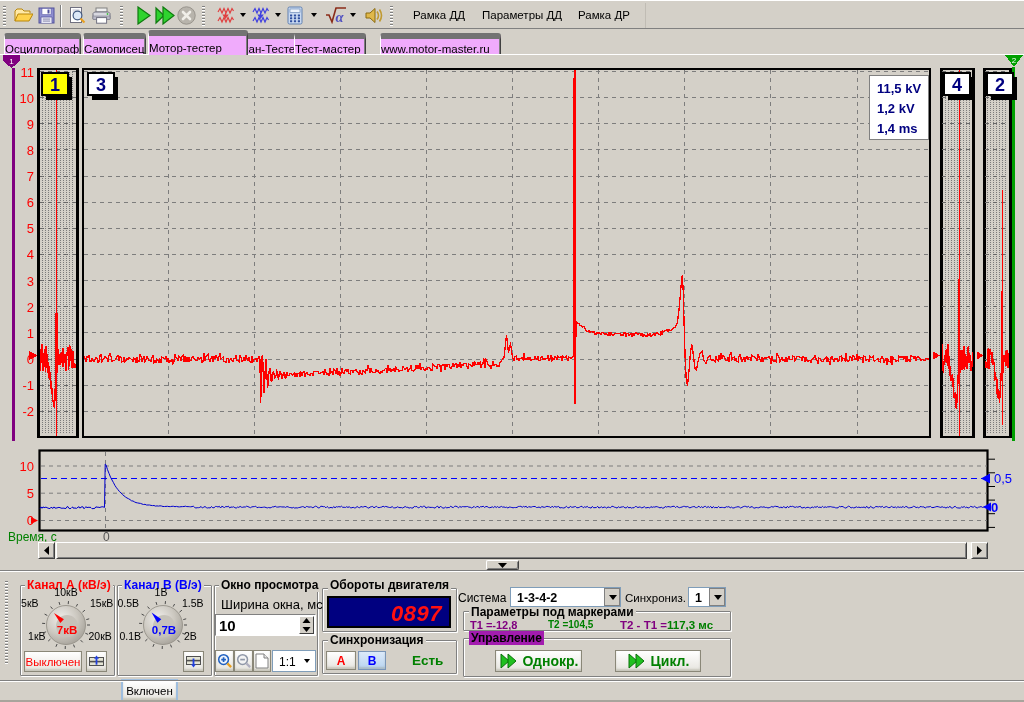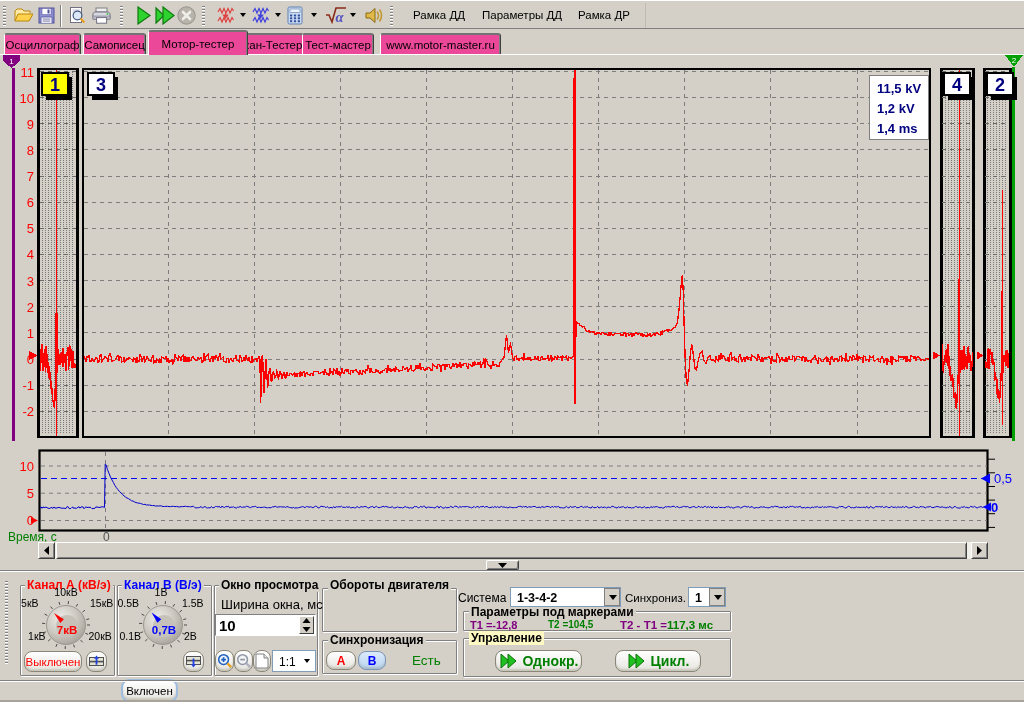--- a/index.html
+++ b/index.html
@@ -5,27 +5,27 @@
 body{background:#d4d0c8;font-family:"Liberation Sans",sans-serif;font-size:11px;color:#000;position:relative}
 .abs{position:absolute}
 
 #toolbar{position:absolute;left:0;top:0;width:1024px;height:29px;background:#d4d0c8;border-top:1px solid #fff;border-bottom:1px solid #808080}
 .grip{position:absolute;top:5px;width:3px;height:20px;background-image:repeating-linear-gradient(to bottom,#808080 0,#808080 1px,#fff 1px,#fff 2px,transparent 2px,transparent 3px)}
 .tsep{position:absolute;top:4px;width:2px;height:22px;border-left:1px solid #808080;border-right:1px solid #fff}
 .drop{position:absolute;top:12px;width:0;height:0;border-left:3px solid transparent;border-right:3px solid transparent;border-top:4px solid #000}
 .ttext{position:absolute;top:8px;font-size:11.5px;color:#000}
 
 #tabs{position:absolute;left:0;top:30px;width:1024px;height:25px}
-.tab{position:absolute;top:3px;height:22px;background:#ec4899;border-left:1px solid #fff;border-top:2px solid #737373;border-right:1px solid #404040;border-top-left-radius:3px;border-top-right-radius:3px;box-shadow:inset -1px 0 0 #808080;text-align:center;font-size:11.5px;line-height:21px;white-space:nowrap}
+.tab{position:absolute;top:3px;height:22px;background:#f0abfc;border-left:1px solid #fff;border-top:6px solid #737373;border-right:1px solid #404040;border-top-left-radius:3px;border-top-right-radius:3px;box-shadow:inset -1px 0 0 #808080;font-size:11.5px;line-height:21px;white-space:nowrap}
 .tab.act{top:0;height:25px;z-index:3;line-height:25px}
 #tabline{position:absolute;left:0;top:54px;width:1024px;height:1px;background:#fff}
 
 .gbox{position:absolute;border:1px solid #808080;border-radius:1px;box-shadow:inset 1px 1px 0 #fff,1px 1px 0 #fff}
 
-.xpbtn{position:absolute;background:linear-gradient(to bottom,#ffffff,#e6e4de);border:1px solid #8a8778;border-radius:8px;text-align:center;font-size:13px;box-shadow:inset 0 -2px 2px rgba(140,140,120,.35)}
+.xpbtn{position:absolute;background:linear-gradient(to bottom,#ffffff,#e6e4de);border:1px solid #8a8778;border-radius:0;text-align:center;font-size:13px;box-shadow:inset 0 -2px 2px rgba(140,140,120,.35)}
 .win{border:1px solid #7f9db9;background:#fff}
 
 .sb-btn{position:absolute;background:#d4d0c8;border:1px solid;border-color:#fff #404040 #404040 #fff;box-shadow:inset 1px 1px 0 #d4d0c8,inset -1px -1px 0 #808080;display:flex;align-items:center;justify-content:center}
 </style></head>
 <body>
 <div id="toolbar">
     <div class="grip" style="left:3px"></div>
     <div class="grip" style="left:120px"></div>
     <div class="grip" style="left:202px"></div>
     <div class="grip" style="left:390px"></div>
@@ -107,21 +107,21 @@
     <div class="ttext" style="left:413px">Рамка ДД</div>
     <div class="ttext" style="left:482px">Параметры ДД</div>
     <div class="ttext" style="left:578px">Рамка ДР</div>
     <div style="position:absolute;left:645px;top:2px;height:25px;width:1px;background:#c0bcb4"></div>
   </div>
 <div id="tabs">
     <div class="tab" style="left:4px;width:77px">Осциллограф</div>
     <div class="tab" style="left:83px;width:63px">Самописец</div>
     <div class="tab act" style="left:148px;width:100px">Мотор-тестер</div>
     <div class="tab" style="left:234px;width:70px">Скан-Тестер</div>
-    <div class="tab" style="left:302px;width:72px">Тест-мастер</div>
+    <div class="tab" style="left:294px;width:72px">Тест-мастер</div>
     <div class="tab" style="left:380px;width:121px">www.motor-master.ru</div>
   </div>
 <div id="tabline"></div>
 <svg class="abs" style="left:0;top:55px" width="1024" height="390" viewBox="0 55 1024 390" shape-rendering="crispEdges" text-rendering="optimizeSpeed">
     <defs>
 <pattern id="dots" width="3" height="2" patternUnits="userSpaceOnUse">
  <rect x="0" y="0" width="1" height="1" fill="#7b7b7b"></rect>
 </pattern>
 <clipPath id="cp1">
         <rect x="40" y="71" width="36" height="365"></rect>
@@ -317,21 +317,21 @@
     <div class="gbox" style="left:322px;top:588px;width:135px;height:44px"></div>
     <div class="gbox" style="left:322px;top:640px;width:135px;height:34px"></div>
     <div class="gbox" style="left:463px;top:611px;width:268px;height:20px"></div>
     <div class="gbox" style="left:463px;top:638px;width:268px;height:39px"></div>
     <div class="abs" style="left:25px;top:578px;background:#d4d0c8;padding:0 2px;font-weight:bold;font-size:12px;color:#ff0000">Канал А (кВ/э)</div>
     <div class="abs" style="left:122px;top:578px;background:#d4d0c8;padding:0 2px;font-weight:bold;font-size:12px;color:#0000ff">Канал В (В/э)</div>
     <div class="abs" style="left:219px;top:578px;background:#d4d0c8;padding:0 2px;font-weight:bold;font-size:12px">Окно просмотра</div>
     <div class="abs" style="left:328px;top:578px;background:#d4d0c8;padding:0 2px;font-weight:bold;font-size:12px">Обороты двигателя</div>
     <div class="abs" style="left:328px;top:633px;background:#d4d0c8;padding:0 2px;font-weight:bold;font-size:12px">Синхронизация</div>
     <div class="abs" style="left:469px;top:605px;background:#d4d0c8;padding:0 2px;font-weight:bold;font-size:12px">Параметры под маркерами</div>
-    <div class="abs" style="left:469px;top:631px;background:#fef9c3;padding:0 2px;font-weight:bold;font-size:12px">Управление</div>
+    <div class="abs" style="left:469px;top:631px;background:#a21caf;padding:0 2px;font-weight:bold;font-size:12px">Управление</div>
     <svg class="abs" style="left:8px;top:583px" width="116" height="82" viewBox="0 0 116 82">
       <defs>
         <radialGradient id="kg8" cx="0.38" cy="0.34" r="0.75">
           <stop offset="0" stop-color="#efedea"></stop>
           <stop offset="0.55" stop-color="#ccc8c0"></stop>
           <stop offset="1" stop-color="#a19d95"></stop>
         </radialGradient>
       </defs>
       <line x1="79.0" y1="42.0" x2="82.0" y2="42.0" stroke="#4a4a4a" stroke-width="1"></line>
       <line x1="77.3" y1="50.2" x2="80.1" y2="51.4" stroke="#4a4a4a" stroke-width="1"></line>
@@ -424,23 +424,24 @@
         <circle cx="7" cy="7" r="5.2" fill="#f4f4f4" stroke="#9098a8" stroke-width="1.6"></circle>
         <path d="M4.5 7 L9.5 7" stroke="#9098a8" stroke-width="1.8"></path>
         <path d="M11 11 L15 15" stroke="#b0b0c0" stroke-width="2.4"></path>
       </svg></div>
     <div class="xpbtn" style="left:253px;top:650px;width:18px;height:22px;padding-top:2px"><svg width="14" height="16" viewBox="0 0 14 16">
         <path d="M1 1 L9 1 L13 5 L13 15 L1 15 Z" fill="#fff" stroke="#808080"></path>
         <path d="M9 1 L9 5 L13 5" fill="#e8e8e8" stroke="#808080"></path>
       </svg></div>
     <div class="abs win" style="left:272px;top:650px;width:44px;height:22px;font-size:12px;padding:4px 0 0 6px">1:1</div>
     <div class="abs" style="left:304px;top:659px;width:0;height:0;border-left:3.5px solid transparent;border-right:3.5px solid transparent;border-top:4.5px solid #000"></div>
+    <div class="abs" style="left:327px;top:596px;width:124px;height:32px;background:#000080;border:2px solid #000;color:#ff1010;font-size:22px;font-weight:bold;font-style:italic;text-align:right;padding:3px 7px 0 0;letter-spacing:0.5px">0897</div>
     <div class="xpbtn" style="left:326px;top:651px;width:30px;height:19px;line-height:18px;color:#ff0000;font-weight:bold;font-size:12px">А</div>
     <div class="xpbtn" style="left:358px;top:651px;width:28px;height:19px;line-height:18px;color:#0000ff;font-weight:bold;font-size:12px;background:linear-gradient(to bottom,#dceafa,#b8d4f0);border-color:#7a96b8">В</div>
-    <div class="abs" style="left:412px;top:653px;font-size:13.5px;font-weight:normal;color:#008000">Есть</div>
+    <div class="abs" style="left:412px;top:653px;font-size:13.5px;font-weight:bold;color:#008000">Есть</div>
     <div class="abs" style="left:458px;top:591px;font-size:12px">Система</div>
     <div class="abs win" style="left:510px;top:587px;width:111px;height:20px;font-size:12.5px;font-weight:bold;padding:3px 0 0 6px">1-3-4-2<div class="abs" style="right:0;top:0;width:16px;height:18px;background:#d4d0c8;border:1px solid #808080">
         <div style="margin:6px 0 0 4px;width:0;height:0;border-left:4px solid transparent;border-right:4px solid transparent;border-top:5px solid #000"></div>
       </div></div>
     <div class="abs" style="left:625px;top:592px;font-size:11.5px">Синхрониз.</div>
     <div class="abs win" style="left:688px;top:587px;width:38px;height:20px;font-size:12.5px;font-weight:bold;padding:3px 0 0 6px">1<div class="abs" style="right:0;top:0;width:16px;height:18px;background:#d4d0c8;border:1px solid #808080">
         <div style="margin:6px 0 0 4px;width:0;height:0;border-left:4px solid transparent;border-right:4px solid transparent;border-top:5px solid #000"></div>
       </div></div>
     <div class="abs" style="left:470px;top:619px;font-size:11px;font-weight:bold;color:#800080">T1 =-12,8</div>
     <div class="abs" style="left:548px;top:619px;font-size:10px;font-weight:bold;color:#008000">T2 =104,5</div>

